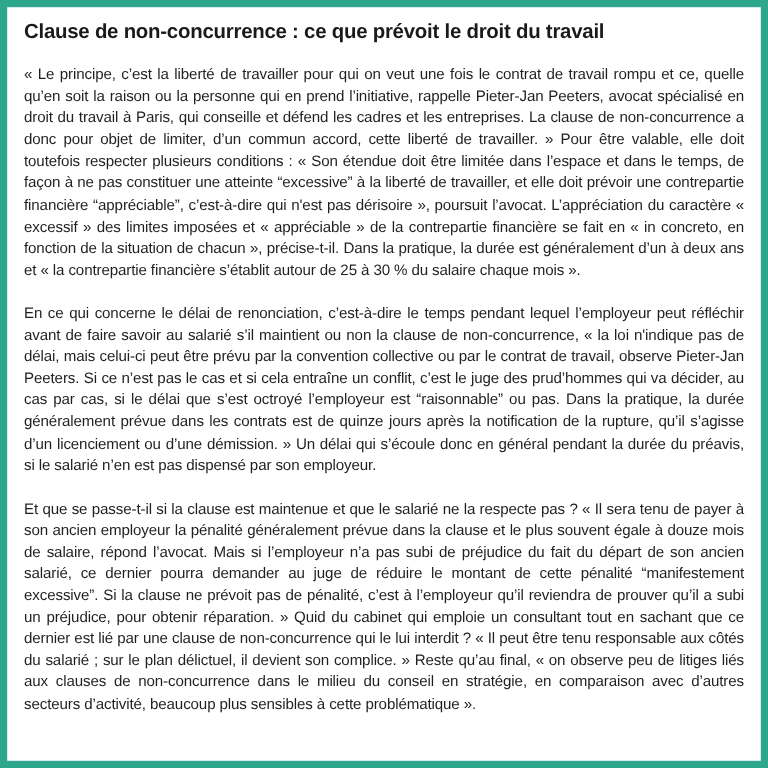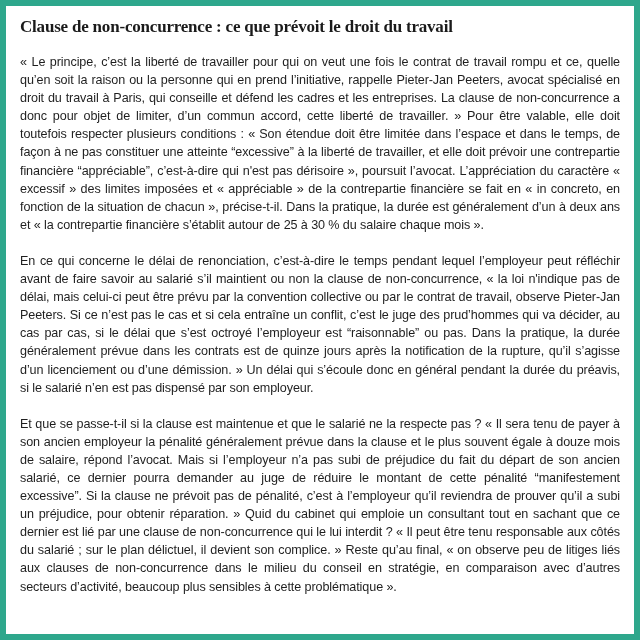--- a/index.html
+++ b/index.html
@@ -20,21 +20,20 @@
     border:6px solid var(--border-color);
     padding:9px 14px 8px 14px;
     overflow:hidden;
   }
   .title{
     color:var(--title-color);
     font-size:17px;
     font-weight:bold;
     letter-spacing:-0.2px;
     margin:2px 0 16px 0;
-    font-family:Liberation Serif, serif;
   }
   .article{
     color:var(--text-color);
   }
   .para{
     font-size:12.6px;
     line-height:18.1px;
     text-align:justify;
     margin-bottom:18px;
     letter-spacing:-0.1px;

